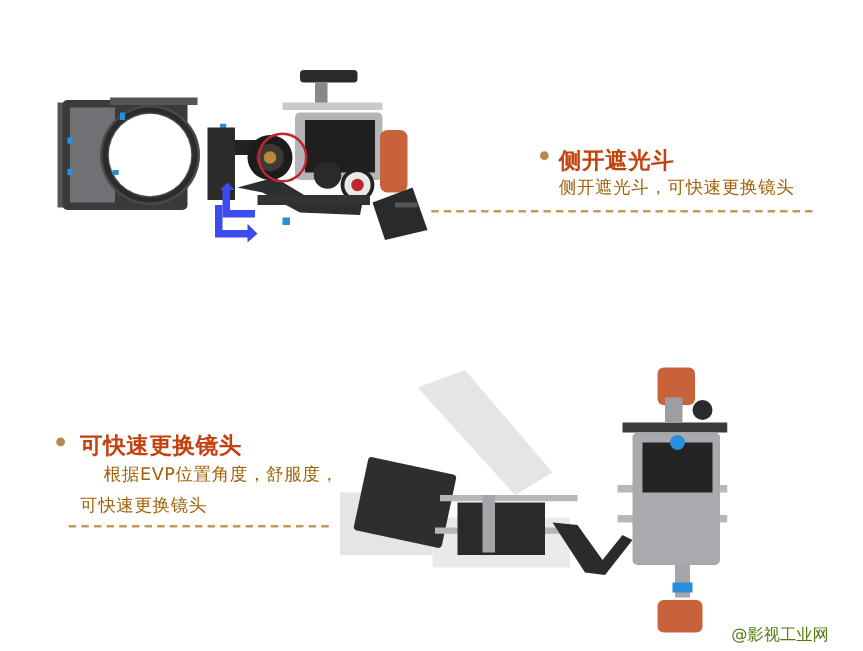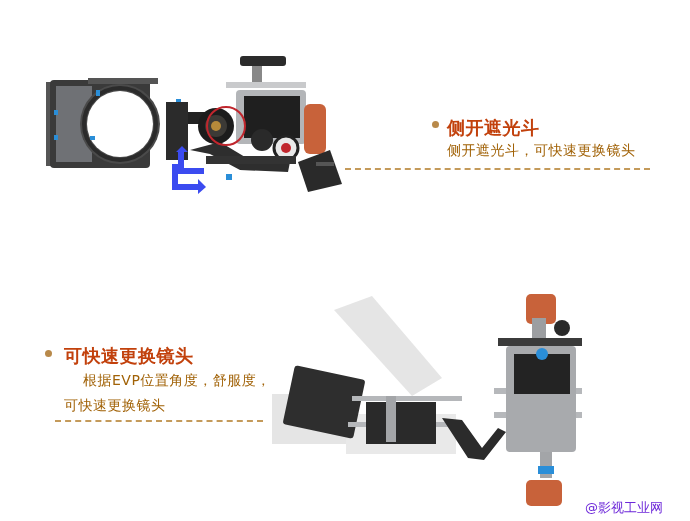--- a/index.html
+++ b/index.html
@@ -3,21 +3,21 @@
 <meta charset="utf-8">
 <style>
   html, body { margin:0; padding:0; }
   body { width:690px; height:521px; background:#ffffff; position:relative; overflow:hidden;
          font-family:"DejaVu Sans", sans-serif; color:#333; }
   .abs { position:absolute; }
   .bullet { width:7px; height:7px; border-radius:50%; }
   .title { font-weight:bold; font-size:18px; color:#c2410c; letter-spacing:0.5px; }
   .desc { font-size:14px; color:#a16207; letter-spacing:0.5px; line-height:24px; }
   .dash { height:0; border-top:2px dashed; }
-  .watermark { font-size:13px; color:#6d28d9; }
+  .watermark { font-size:13px; color:#4d7c0f; }
 </style>
 </head>
 <body>
 
 <div class="abs" style="left:40px;top:50px;width:310px;height:150px;">
   <svg width="310" height="150" viewBox="0 0 310 150">
 
     <rect x="6" y="32" width="6" height="84" fill="#555"></rect>
     <rect x="10" y="30" width="100" height="88" rx="4" fill="#3a3a3a"></rect>
     <rect x="16" y="36" width="36" height="76" fill="#6f7175"></rect>

